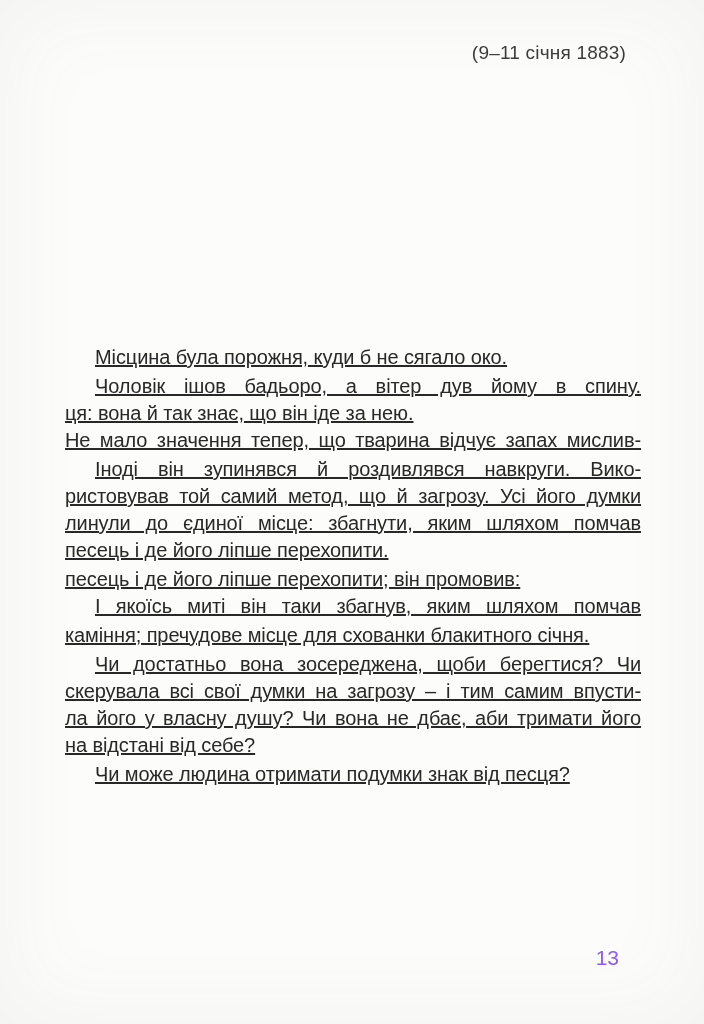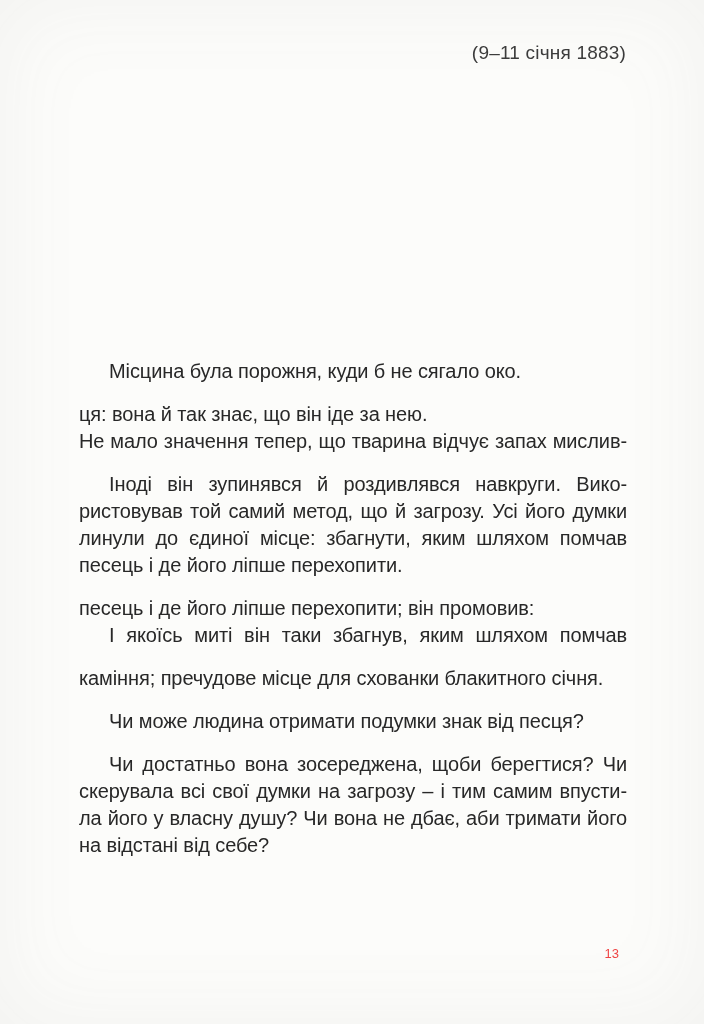--- a/index.html
+++ b/index.html
@@ -30,73 +30,75 @@
     position: absolute;
     left: 63px;
     top: 342px;
     width: 580px;
     font-size: 20px;
     line-height: 27px;
     letter-spacing: -0.1px;
     color: #282828;
   }
   .paragraph {
-    margin: 16px;
+    margin: 2px;
+    text-decoration: underline;
   }
   .text-line {
     text-align: justify;
     text-align-last: justify;
     white-space: normal;
   }
   .text-line.first {
     padding-left: 30px;
   }
   .text-line.last {
     text-align-last: left;
   }
   .page-number {
     position: absolute;
     top: 946px;
     right: 85px;
-    font-size: 13px;
-    color: #ef4444;
+    font-size: 21px;
+    color: #8b5cf6;
   }
 </style>
 </head>
 <body>
 
 <div class="book-page">
   <div class="header-date">(9–11 січня 1883)</div>
 
   <div class="body-text">
       <div class="paragraph">
         <div class="text-line first last">Місцина була порожня, куди б не сягало око.</div>
       </div>
       <div class="paragraph">
+        <div class="text-line first">Чоловік ішов бадьоро, а вітер дув йому в спину.</div>
         <div class="text-line last">ця: вона й так знає, що він іде за нею.</div>
         <div class="text-line">Не мало значення тепер, що тварина відчує запах мислив-</div>
       </div>
       <div class="paragraph">
         <div class="text-line first">Іноді він зупинявся й роздивлявся навкруги. Вико-</div>
         <div class="text-line">ристовував той самий метод, що й загрозу. Усі його думки</div>
         <div class="text-line">линули до єдиної місце: збагнути, яким шляхом помчав</div>
         <div class="text-line last">песець і де його ліпше перехопити.</div>
       </div>
       <div class="paragraph">
         <div class="text-line last">песець і де його ліпше перехопити; він промовив:</div>
         <div class="text-line first">І якоїсь миті він таки збагнув, яким шляхом помчав</div>
       </div>
       <div class="paragraph">
         <div class="text-line last">каміння; пречудове місце для схованки блакитного січня.</div>
       </div>
       <div class="paragraph">
-        <div class="text-line first last">Чи може людина отримати подумки знак від песця?</div>
-      </div>
-      <div class="paragraph">
         <div class="text-line first">Чи достатньо вона зосереджена, щоби берегтися? Чи</div>
         <div class="text-line">скерувала всі свої думки на загрозу – і тим самим впусти-</div>
         <div class="text-line">ла його у власну душу? Чи вона не дбає, аби тримати його</div>
         <div class="text-line last">на відстані від себе?</div>
+      </div>
+      <div class="paragraph">
+        <div class="text-line first last">Чи може людина отримати подумки знак від песця?</div>
       </div>
     </div>
 
   <div class="page-number">13</div>
 </div>
 
 </body></html>

